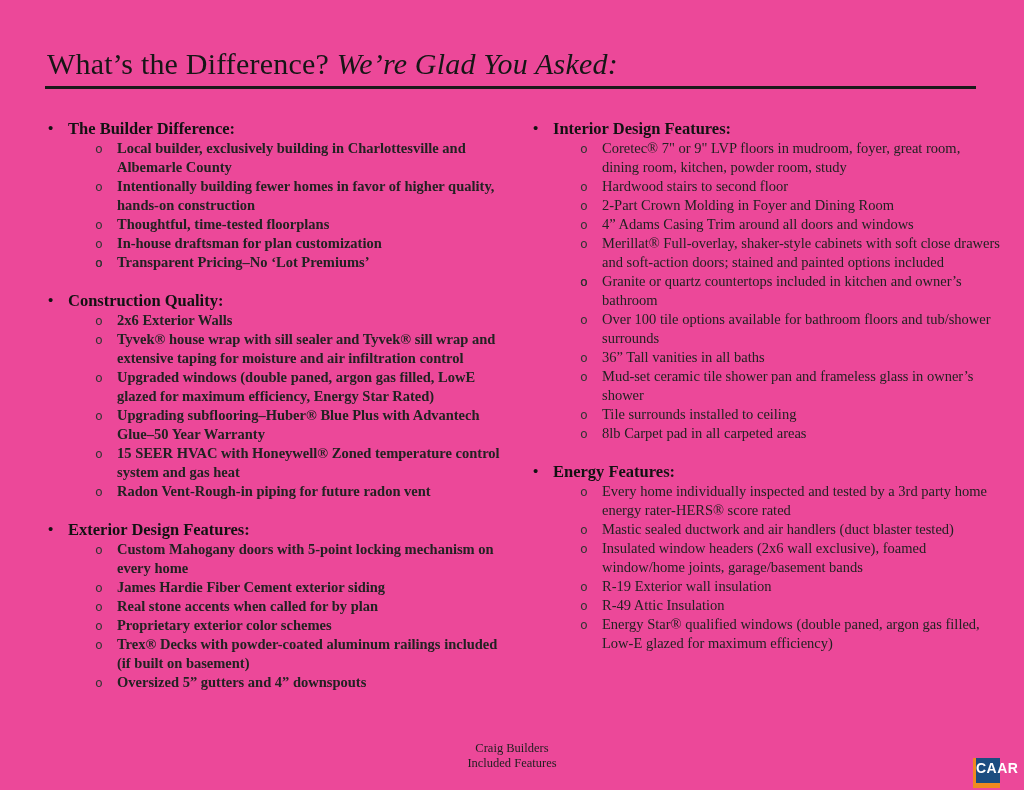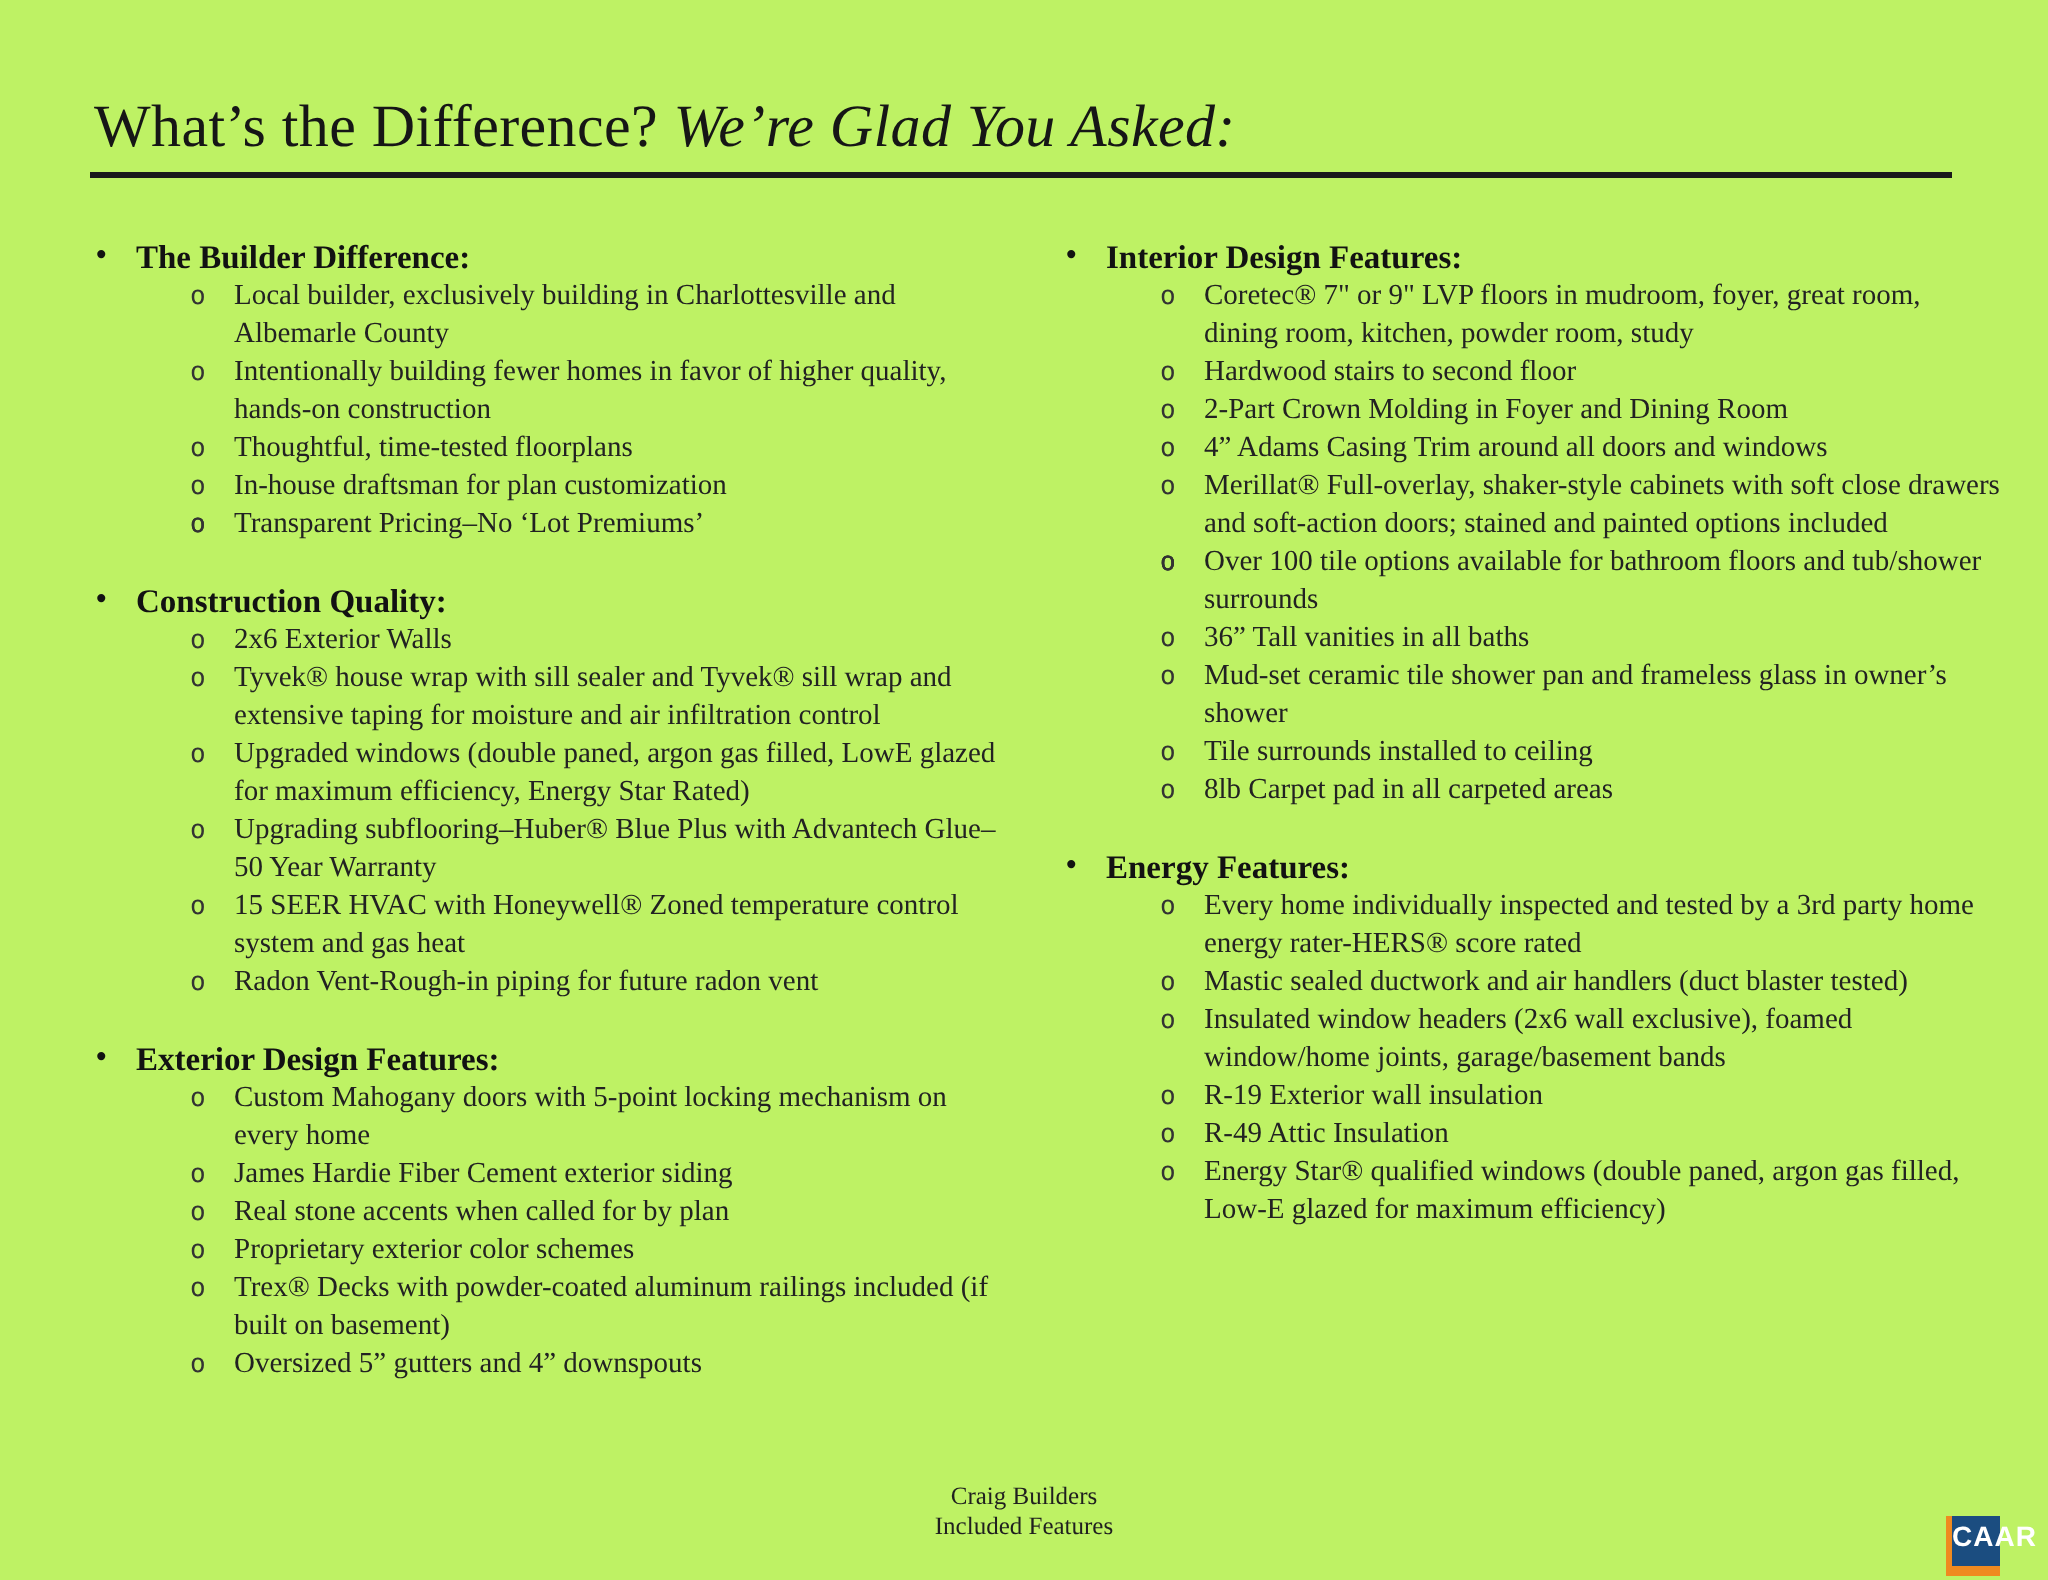--- a/index.html
+++ b/index.html
@@ -2,21 +2,21 @@
 <html><head>
 <meta charset="utf-8">
 <style>
   * { margin:0; padding:0; box-sizing:border-box; }
   html,body { background:#ffffff; }
   body {
     width:1024px; height:790px;
     font-family:"Liberation Serif", serif;
     color:#1e1e1e;
   }
-  .page { position:relative; width:1024px; height:790px; background:#bef264; overflow:hidden; }
+  .page { position:relative; width:1024px; height:790px; background:#ec4899; overflow:hidden; }
 
   .title {
     position:absolute; left:47px; top:46px;
     font-size:30px; line-height:36px; color:#161616;
     letter-spacing:0.2px; white-space:nowrap;
   }
   .title .it { font-style:italic; }
 
   .rule { position:absolute; left:45px; top:86px; width:931px; height:3px; background:#1a1a1a; }
 
@@ -31,21 +31,21 @@
     position:relative; padding-left:21px;
     font-weight:bold; font-size:16.5px; line-height:20px; color:#121212;
   }
   .sec-head .bullet { position:absolute; left:1px; top:-1px; font-size:15px; color:#121212; }
 
   .item { position:relative; padding-left:70px; font-size:14.5px; line-height:19px; color:#222222; }
   .item .circ {
     position:absolute; left:48px; top:0;
     font-family:"DejaVu Sans Mono", monospace; font-size:13px; color:#333333;
   }
-  .col-left  .item .txt { display:block; max-width:384px; }
+  .col-left  .item .txt { display:block; max-width:384px;font-weight:bold; }
   .col-right .item .txt { display:block; max-width:398px; }
 
   .footer {
     position:absolute; left:0; top:741px; width:1024px;
     text-align:center; font-size:12.5px; line-height:15px; color:#1f1f1f;
   }
 
   .logo {
     position:absolute; left:973px; top:758px; width:27px; height:30px;
     background:#1b4d80; border-left:3px solid #ef8a20;
@@ -171,20 +171,21 @@
         </div>
         <div class="item">
           <span class="circ">o</span>
           <span class="txt">Merillat® Full-overlay, shaker-style cabinets with soft close drawers and soft-action doors; stained and painted options included</span>
         </div>
         <div class="item">
           <span class="circ">o</span>
         </div>
         <div class="item">
           <span class="circ">o</span>
+          <span class="txt">Granite or quartz countertops included in kitchen and owner’s bathroom</span>
         </div>
         <div class="item">
           <span class="circ">o</span>
           <span class="txt">Over 100 tile options available for bathroom floors and tub/shower surrounds</span>
         </div>
         <div class="item">
           <span class="circ">o</span>
           <span class="txt">36” Tall vanities in all baths</span>
         </div>
         <div class="item">

